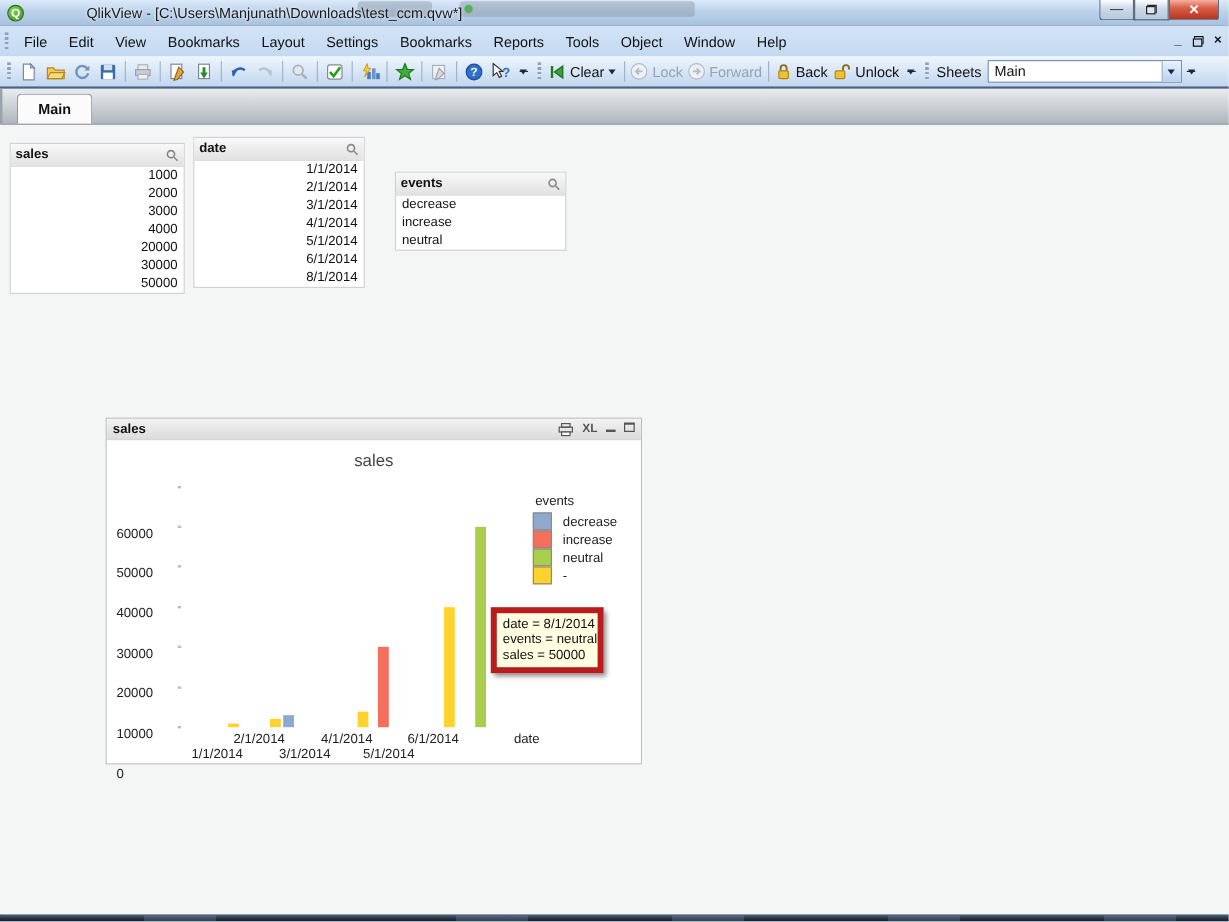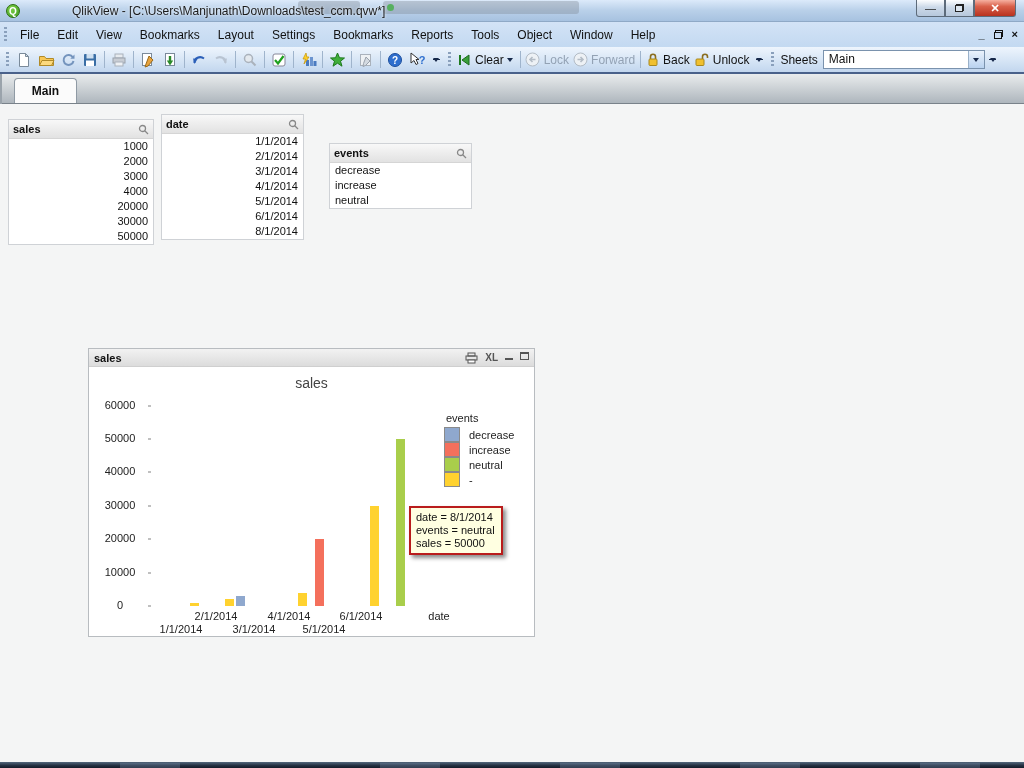--- a/index.html
+++ b/index.html
@@ -86,31 +86,31 @@
   .cw-caption { height:18px; background:linear-gradient(#f2f2f2,#dcdcdc); border-bottom:1px solid #cfcfcf;
     display:flex; align-items:center; padding:0 5px; }
   .cw-title { font-size:11px; font-weight:bold; color:#111; flex:1; }
   .cw-icons { display:flex; align-items:flex-start; gap:7px; color:#555; }
   .cw-xl { font-size:10px; font-weight:bold; color:#555; }
   .cw-min { width:8px; height:2px; background:#555; margin-top:6px; }
   .cw-max { width:9px; height:8px; border:1px solid #555; border-top:2px solid #555; }
   .cw-body { position:relative; width:445px; height:269px; background:#fff; }
   .chart-title { position:absolute; left:0; top:8px; width:100%; text-align:center;
     font-size:14px; color:#444; }
-  .ytick-label { position:absolute; left:8px; width:46px; text-align:center; font-size:11px; color:#222; }
+  .ytick-label { position:absolute; left:8px; width:46px; text-align:left; font-size:11px; color:#222;margin-top:40px; }
   .ytick-mark { position:absolute; left:59px; width:3px; height:2px; background:#c0c0c0; }
   .bar { position:absolute; width:9px; }
   .xtick-label { position:absolute; width:56px; text-align:center; font-size:11px; color:#222; }
   .legend { position:absolute; left:355px; top:45px; }
   .legend-title { font-size:11px; color:#222; margin:0 0 3px 2px; }
   .legend-item { display:flex; align-items:center; height:15px; }
   .legend-swatch { width:16px; height:15px; border:1px solid #8a8a8a; margin-top:-1px; }
   .legend-label { font-size:11px; color:#222; padding-left:9px; }
   .tooltip { position:absolute; left:320px; top:139px; width:94px; background:#ffffe1;
-    border:2px solid #b91c1c; box-shadow:3px 3px 4px rgba(0,0,0,.45); padding:3px 5px; z-index:5; }
+    border:5px solid #b91c1c; box-shadow:3px 3px 4px rgba(0,0,0,.45); padding:3px 5px; z-index:5; }
   .tooltip div { font-size:11px; color:#111; line-height:13px; white-space:nowrap; }
 
   
   .taskbar { position:absolute; left:0; top:762px; width:1024px; height:6px;
     background:linear-gradient(#53677d,#232f40 60%,#141c29); }
   .taskbar .seg { position:absolute; top:1px; height:5px; background:rgba(140,165,195,.25); }
 </style>
 </head>
 <body>
 

